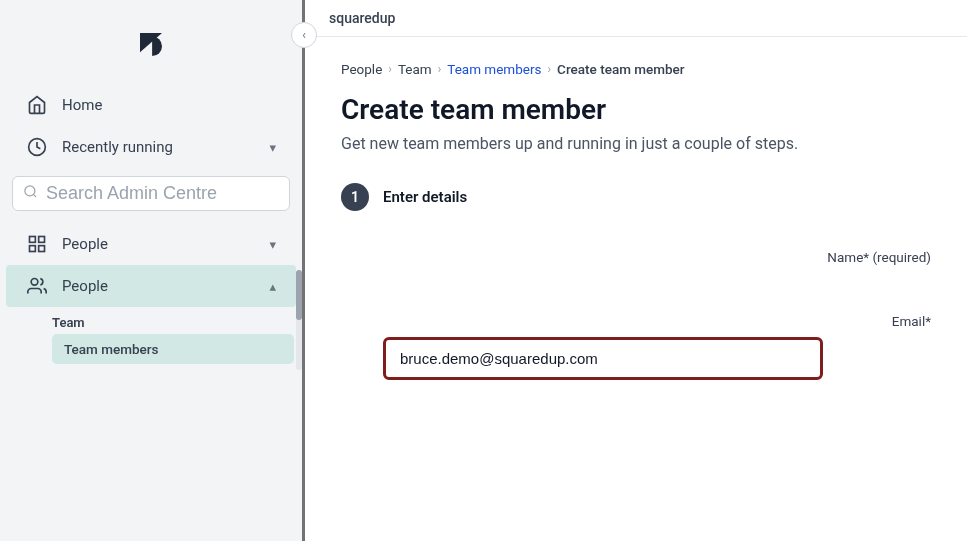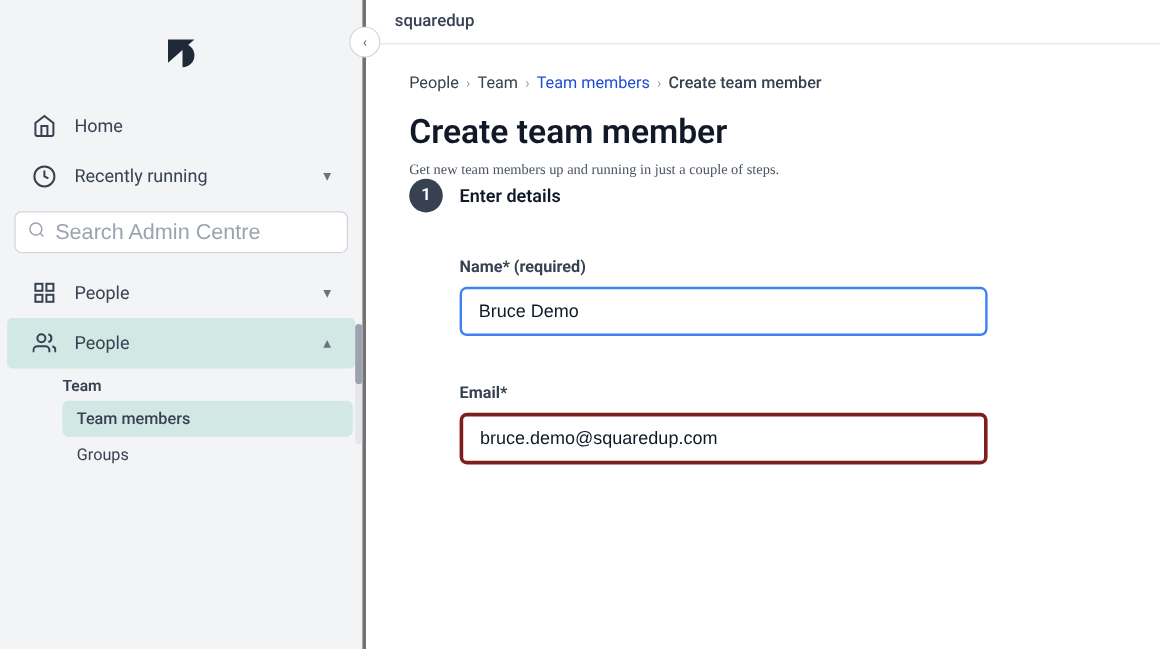--- a/index.html
+++ b/index.html
@@ -194,23 +194,23 @@
     }
 
     .page-title {
       font-size: 28px;
       font-weight: 600;
       color: #111827;
       margin-bottom: 8px;
     }
 
     .page-subtitle {
-      font-size: 12px;
+      font-size: 16px;
       color: #4b5563;
-      font-family: Liberation Serif, serif;
+      margin-bottom: 30px;
     }
 
     .step-section {
       display: flex;
       flex-direction: column;
       gap: 20px;
     }
 
     .step-header {
       display: flex;
@@ -240,23 +240,24 @@
     }
 
     .form-group {
       margin-bottom: 20px;
       padding-left: 42px;
     }
 
     .form-label {
       display: block;
       font-size: 13.5px;
-      font-weight: 700;
+      font-weight: 400;
       color: #374151;
       margin-bottom: 8px;
+      text-align: right;
     }
 
     .form-input {
       width: 440px;
       padding: 10px 14px;
       border: 2px solid #3b82f6;
       border-radius: 6px;
       font-size: 15px;
       color: #111827;
       outline: none;
@@ -345,21 +346,20 @@
         <path d="M16 3.13a4 4 0 0 1 0 7.75"></path>
       </svg>
     </span>
     <span>People</span>
     <span class="chevron">▴</span>
   </div>
 
   <div class="sub-menu">
     <div class="sub-section-label">Team</div>
     <div class="sub-item active">Team members</div>
-    <div class="sub-item">Groups</div>
   </div>
 
 </div>
 
 <div class="main">
 
   <div class="top-bar">
     <span>squaredup</span>
   </div>
 
@@ -379,21 +379,20 @@
     <p class="page-subtitle">Get new team members up and running in just a couple of steps.</p>
 
     <div class="step-section">
       <div class="step-header">
         <div class="step-badge">1</div>
         <span class="step-title">Enter details</span>
       </div>
 
       <div class="form-group">
         <label class="form-label">Name* (required)</label>
-        <input type="text" class="form-input" value="Bruce Demo" style="">
       </div>
 
       <div class="form-group">
         <label class="form-label">Email*</label>
         <input type="text" class="form-input inactive" value="bruce.demo@squaredup.com" style="">
       </div>
     </div>
 
   </div>
 </div>

